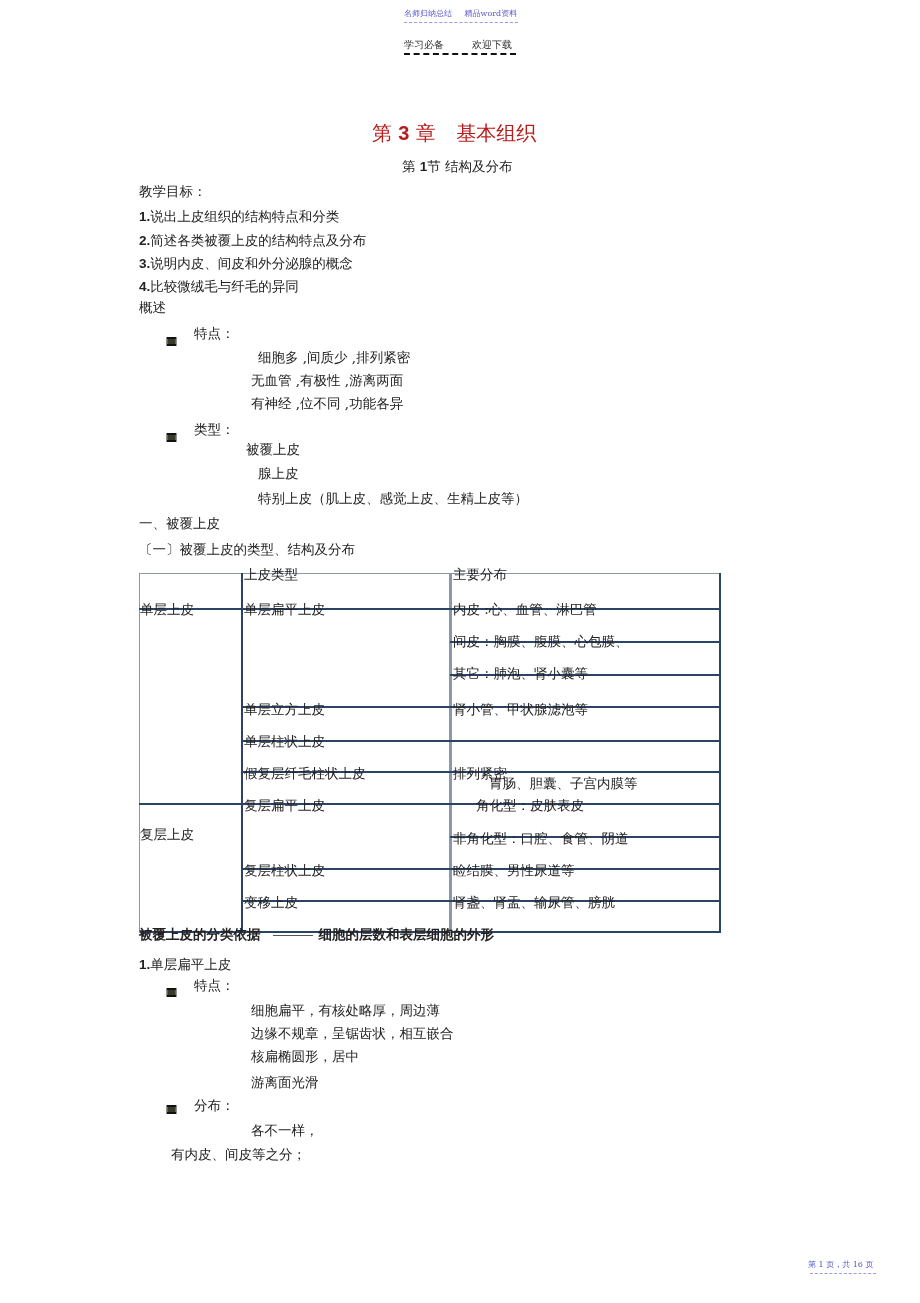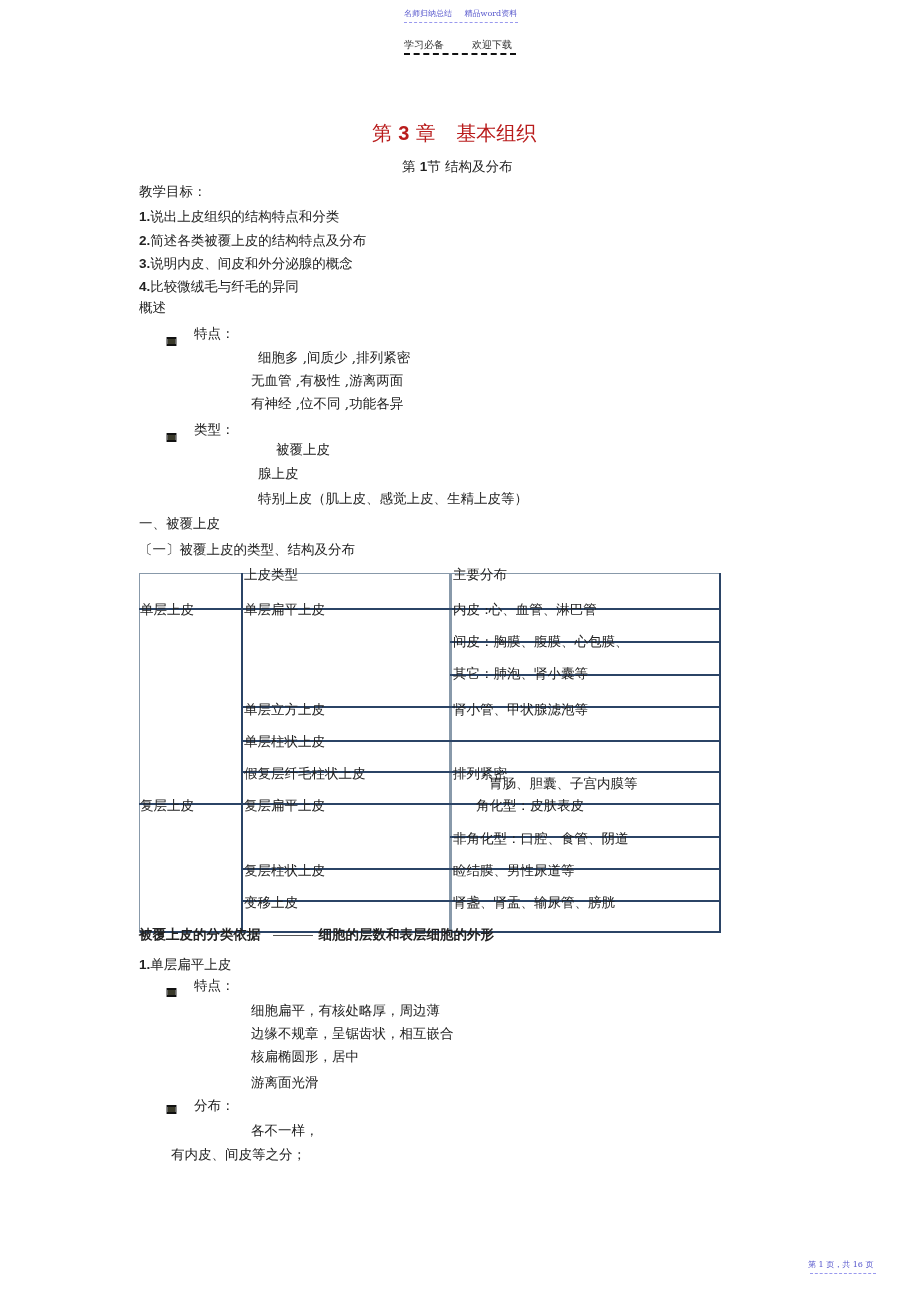--- a/index.html
+++ b/index.html
@@ -63,21 +63,21 @@
 <div class="abs t" style="left:139px; top:299px;">概述</div>
 
 <span class="bullet" style="left:167px; top:337px;"></span>
 <div class="abs t" style="left:194px; top:325px;">特点：</div>
 <div class="abs t" style="left:258px; top:349px;">细胞多 ,间质少 ,排列紧密</div>
 <div class="abs t" style="left:251px; top:372px;">无血管 ,有极性 ,游离两面</div>
 <div class="abs t" style="left:251px; top:395px;">有神经 ,位不同 ,功能各异</div>
 
 <span class="bullet" style="left:167px; top:433px;"></span>
 <div class="abs t" style="left:194px; top:421px;">类型：</div>
-<div class="abs t" style="left:276px; top:441px;">被覆上皮</div>
+<div class="abs t" style="left:246px; top:441px;">被覆上皮</div>
 <div class="abs t" style="left:258px; top:465px;">腺上皮</div>
 <div class="abs t" style="left:258px; top:490px;">特别上皮（肌上皮、感觉上皮、生精上皮等）</div>
 
 <div class="abs t" style="left:139px; top:515px;">一、被覆上皮</div>
 <div class="abs t" style="left:139px; top:541px;">〔一〕被覆上皮的类型、结构及分布</div>
 
 <div>
 
   <div class="hline thin" style="left:139px; top:573px; width:581px; height:1px;"></div>
   <div class="hline" style="left:139px; top:931px; width:581px;"></div>
@@ -111,21 +111,21 @@
 
   <div class="cell" style="left:244px; top:701px;">单层立方上皮</div>
   <div class="cell" style="left:453px; top:701px;">肾小管、甲状腺滤泡等</div>
 
   <div class="cell" style="left:244px; top:733px;">单层柱状上皮</div>
   <div class="cell" style="left:453px; top:775px;padding-left:36px;">胃肠、胆囊、子宫内膜等</div>
 
   <div class="cell" style="left:244px; top:765px;">假复层纤毛柱状上皮</div>
   <div class="cell" style="left:453px; top:765px;">排列紧密</div>
 
-  <div class="cell" style="left:140px; top:797px;">复层上皮</div>
+  <div class="cell" style="left:140px; top:826px;">复层上皮</div>
   <div class="cell" style="left:244px; top:797px;text-align:right;">复层扁平上皮</div>
   <div class="cell" style="left:458px; top:797px;margin-left:18px;">角化型：皮肤表皮</div>
 
   <div class="cell" style="left:453px; top:830px;">非角化型：口腔、食管、阴道</div>
 
   <div class="cell" style="left:244px; top:862px;">复层柱状上皮</div>
   <div class="cell" style="left:453px; top:862px;">睑结膜、男性尿道等</div>
 
   <div class="cell" style="left:244px; top:894px;">变移上皮</div>
   <div class="cell" style="left:453px; top:894px;font-family:Liberation Mono, monospace;">肾盏、肾盂、输尿管、膀胱</div>

